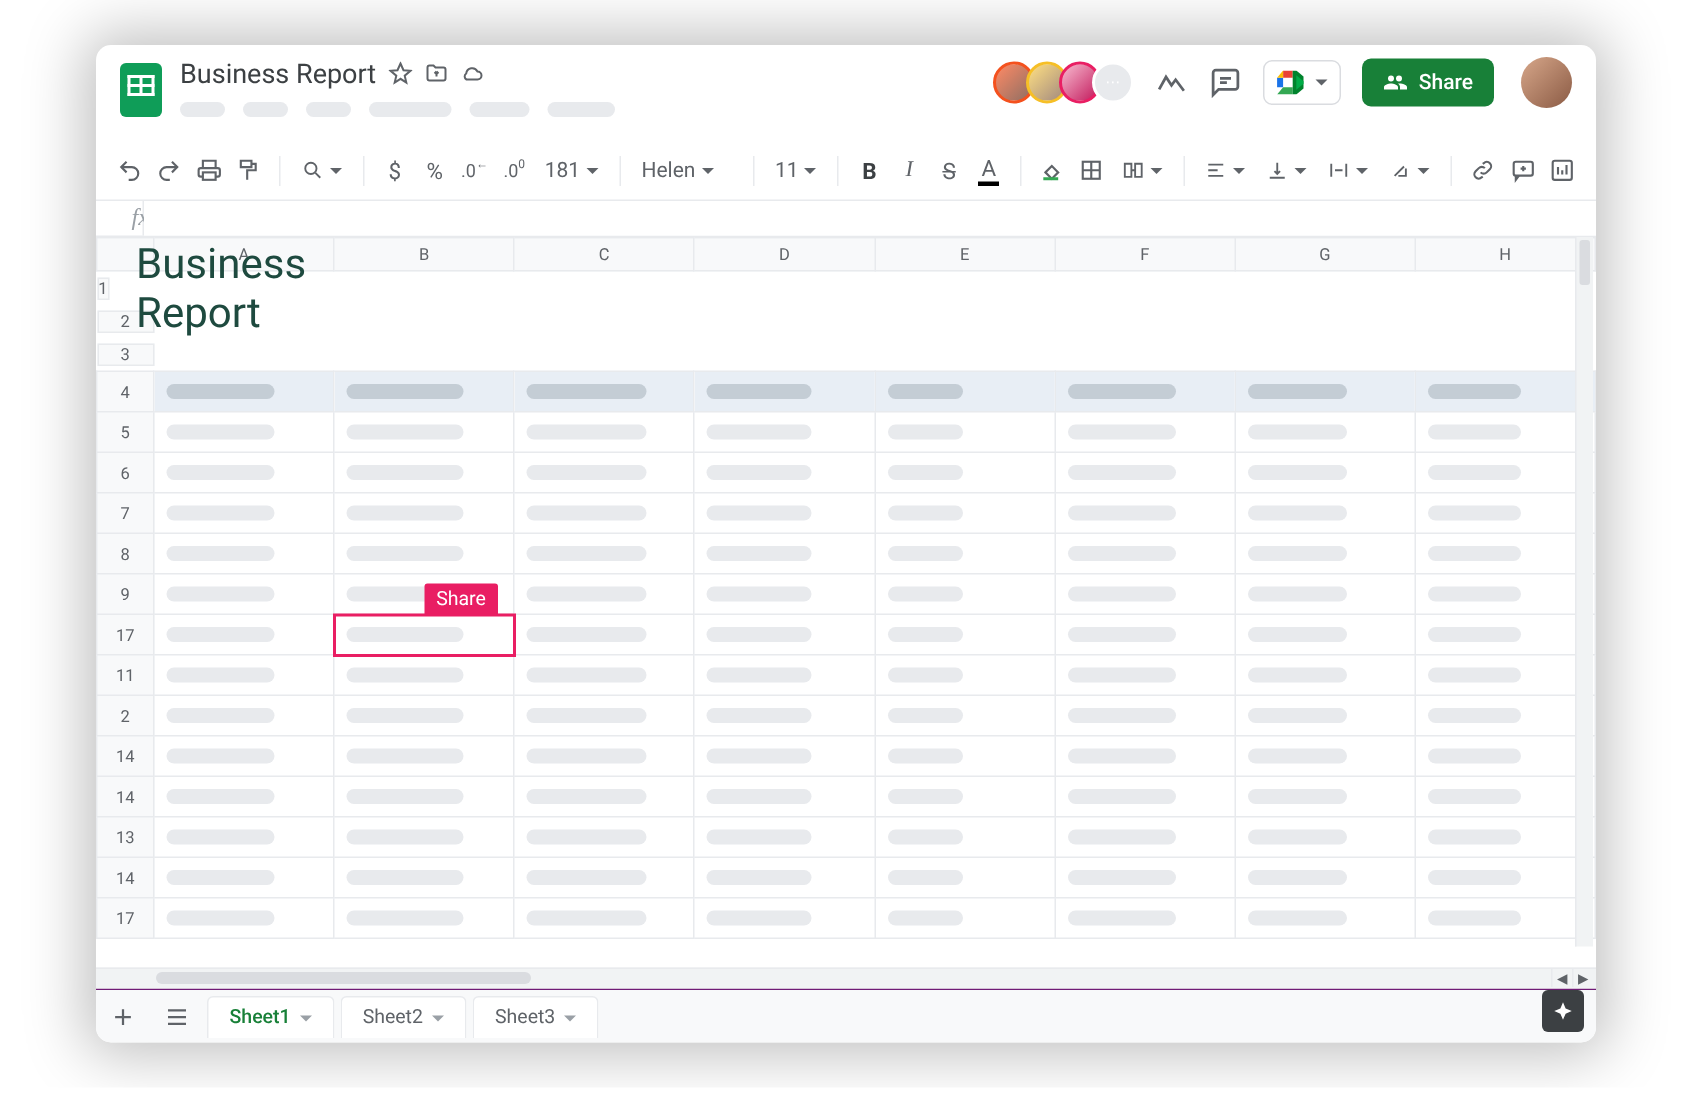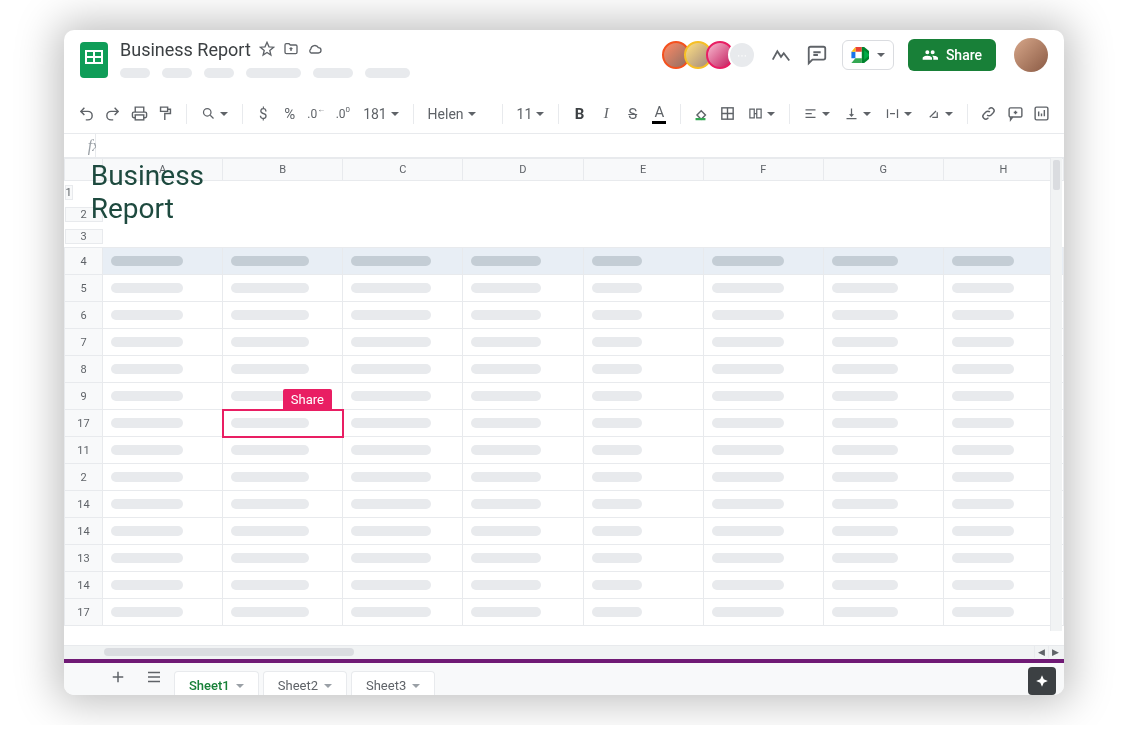--- a/index.html
+++ b/index.html
@@ -146,22 +146,22 @@
     position: absolute; right: 2px; top: 0; width: 12px; bottom: 14px;
     background: #f1f3f4; border-left: 1px solid #e8eaed;
   }
   .vscroll::after { content: ""; position: absolute; top: 2px; left: 2px; right: 2px; height: 30px; background: #dadce0; border-radius: 2px; }
   .hscrollrow { height: 14px; background: #f1f3f4; border-top: 1px solid #e8eaed; position: relative; }
   .hscrollrow::after { content: ""; position: absolute; left: 40px; top: 2px; height: 8px; width: 250px; background: #dadce0; border-radius: 4px; }
   .navarrows { position: absolute; right: 2px; top: 0; display: flex; gap: 0; }
   .navarrows span { width: 14px; height: 12px; display:flex; align-items:center; justify-content:center; color:#5f6368; font-size:9px; border-left:1px solid #e8eaed; cursor:pointer;}
   
   .tabbar {
-    height: 36px; border-top: 4px solid #701a75;
-    display: flex; align-items: flex-end; background: #f8f9fa; padding-left: 36px;
+    height: 36px; border-top: 1px solid #701a75;
+    display: flex; align-items: flex-start; background: #f8f9fa;
   }
   .tabbtn { width: 36px; height: 36px; display: flex; align-items: center; justify-content: center; color: #5f6368; cursor: pointer; }
   .tab {
     height: 28px; padding: 0 14px; margin: 0 2px;
     display: flex; align-items: center; gap: 6px;
     background: #fff; border: 1px solid #e8eaed; border-bottom: none;
     border-radius: 4px 4px 0 0;
     font-size: 13px; color: #5f6368; cursor: pointer;
     position: relative; top: 4px;
   }

